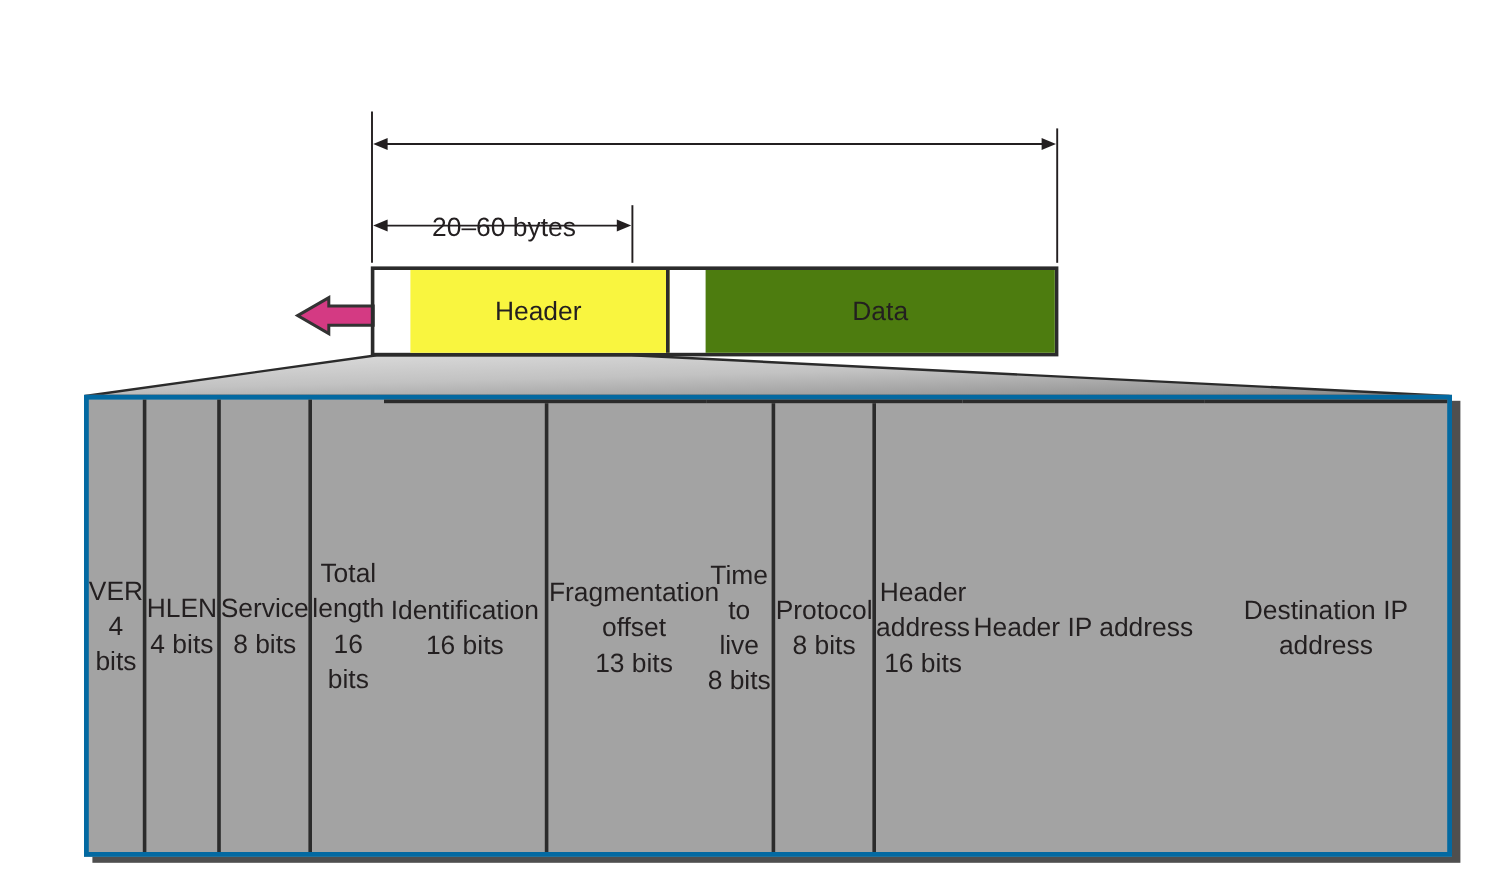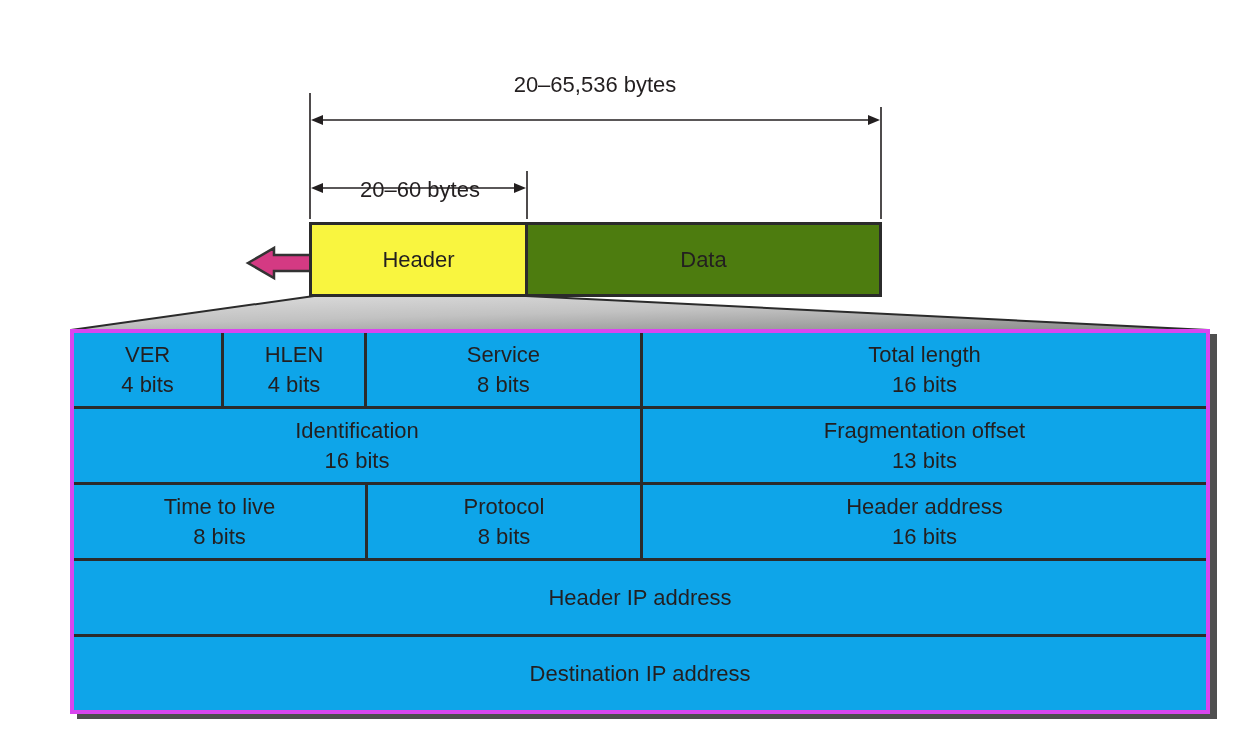--- a/index.html
+++ b/index.html
@@ -39,44 +39,45 @@
     height: 75px;
     box-sizing: border-box;
     display: flex;
     border: 3px solid #2b2b2b;
   }
   .seg {
     display: flex;
     align-items: center;
     justify-content: center;
     font-size: 22px;
+    margin-left: 30px;
   }
   .seg-header {
     flex: 0 0 216px;
     background: #f9f53f;
     border-right: 3px solid #2b2b2b;
     box-sizing: border-box;
   }
   .seg-data {
     flex: 1;
     background: #4d7c0f;
   }
 
   .ip-table {
     position: absolute;
     left: 70px;
     top: 329px;
     width: 1140px;
     height: 385px;
     box-sizing: border-box;
-    background: #0ea5e9;
-    border: 4px solid #d946ef;
+    background: #a3a3a3;
+    border: 4px solid #0369a1;
     box-shadow: 7px 5px 0 #4f4f4f;
     display: flex;
-    flex-direction: column;
+    flex-direction: row;
   }
   .trow {
     display: flex;
     flex: 1;
     border-top: 3px solid #2b2b2b;
   }
   .trow:first-child { border-top: none; }
   .tcell {
     display: flex;
     flex-direction: column;
@@ -113,21 +114,20 @@
     <polygon points="880,120 868,115 868,125" fill="#231f20"></polygon>
 
     <line x1="527" y1="171" x2="527" y2="219" stroke="#231f20" stroke-width="1.6"></line>
     <line x1="321" y1="188" x2="516" y2="188" stroke="#231f20" stroke-width="1.6"></line>
     <polygon points="311,188 323,183 323,193" fill="#231f20"></polygon>
     <polygon points="526,188 514,183 514,193" fill="#231f20"></polygon>
 
     <polygon points="248,263 274,248 274,255 311,255 311,271 274,271 274,278" stroke="#333333" stroke-width="2.5" stroke-linejoin="miter" fill="#d43a83"></polygon>
   </svg>
 
-  <div class="dim-label label-total">20–65,536 bytes</div>
   <div class="dim-label label-header">20–60 bytes</div>
 
   <div class="packet-bar">
     <div class="seg seg-header">
       <span>Header</span>
     </div>
     <div class="seg seg-data">
       <span>Data</span>
     </div>
   </div>

